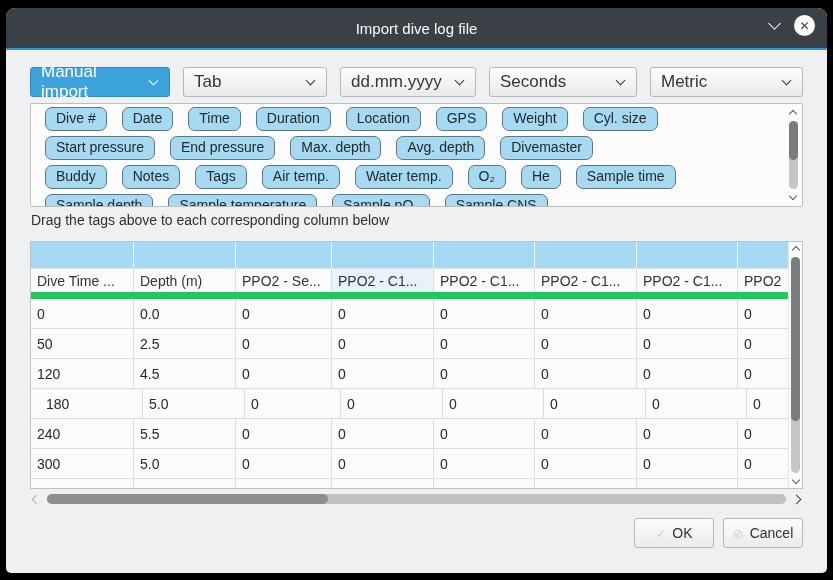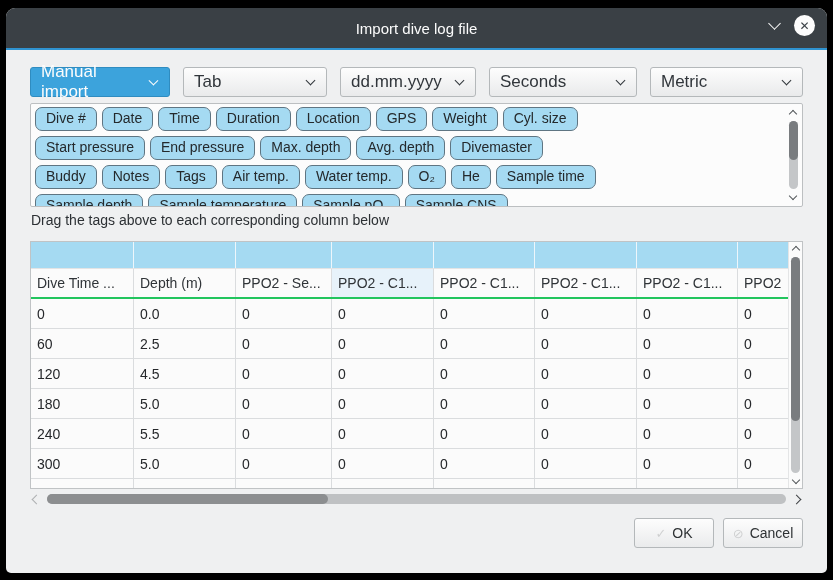--- a/index.html
+++ b/index.html
@@ -25,42 +25,42 @@
     font-size:17px;color:#31363b;cursor:pointer;}
   .combo-primary{background:#3ca3dc;border-color:#2f8cc0;color:#fcfcfc;}
   .chev{display:inline-block;width:7px;height:7px;border-right:1.6px solid currentColor;
     border-bottom:1.6px solid currentColor;transform:rotate(45deg);margin:-4px 2px 0 8px;}
   
   .tag-area{height:104px;border:1px solid #bcbfc1;border-radius:2px;background:#fcfcfc;
     position:relative;overflow:hidden;margin-bottom:5px;}
   .tag-rows{position:absolute;left:4px;top:3px;right:20px;}
   .tag-row{display:flex;gap:5px;margin-bottom:5px;}
   .tag{height:24px;padding:2px 10px;background:#a5daf2;border:1.5px solid #5f7582;border-radius:7px;
-    font-size:14px;color:#24292c;white-space:nowrap;cursor:grab;}
+    font-size:14px;color:#24292c;white-space:nowrap;cursor:grab;margin-left:10px;}
   
   .vscroll{position:absolute;top:2px;right:2px;bottom:2px;width:14px;display:flex;
     flex-direction:column;align-items:center;}
   .vs-chev{flex:0 0 12px;display:flex;align-items:center;justify-content:center;cursor:pointer;}
   .c-up{width:6px;height:6px;border-left:1.5px solid #54585b;border-top:1.5px solid #54585b;
     transform:rotate(45deg);margin-top:4px;}
   .c-down{width:6px;height:6px;border-right:1.5px solid #54585b;border-bottom:1.5px solid #54585b;
     transform:rotate(45deg);margin-bottom:4px;}
   .vs-track{flex:1;width:9px;position:relative;background:#c4c6c8;border-radius:5px;margin:3px 0;}
   .vs-thumb{position:absolute;left:0;width:9px;background:#797c7f;border-radius:5px;cursor:pointer;}
   
   .instruction{font-size:14px;color:#2c3034;height:20px;margin:2px 0 9px 1px;}
   
   .table-wrap{position:relative;height:248px;border:1px solid #c0c3c5;background:#fbfbfb;overflow:hidden;}
   .tbody{position:absolute;left:0;top:0;right:14px;bottom:0;overflow:hidden;}
   .trow{display:flex;}
   .cell{flex:0 0 auto;border-right:1px solid #dadcde;padding-left:6px;display:flex;align-items:center;
     font-size:14px;color:#26282b;overflow:hidden;white-space:nowrap;}
   .drop-row{height:27px;border-bottom:1px solid #e3e4e5;}
   .drop-cell{background:#a5daf2;border-right:1px solid #eef6fb;height:100%;cursor:pointer;}
-  .header-row{height:30px;border-bottom:2px solid #22c55e;}
+  .header-row{height:30px;border-bottom:7px solid #22c55e;}
   .th{color:#303438;}
   .th-hl{background:#e7f2fa;}
   .data-row{height:30px;border-bottom:1px solid #dadcde;}
   .partial-row{height:9px;}
   .table-vs{top:0;right:0;bottom:0;background:#fbfbfb;border-left:1px solid #e4e5e6;}
   
   .hscroll{height:14px;display:flex;align-items:center;margin-top:3px;}
   .hs-chev-l{width:7px;height:7px;border-left:1.6px solid #aeb0b2;border-bottom:1.6px solid #aeb0b2;
     transform:rotate(45deg);margin:0 2px 0 3px;cursor:pointer;}
   .hs-chev-r{width:7px;height:7px;border-right:1.6px solid #3f4245;border-top:1.6px solid #3f4245;
@@ -192,41 +192,41 @@
             <div class="cell" style="width: 103px;">0</div>
             <div class="cell" style="width: 102px;">0.0</div>
             <div class="cell" style="width: 96px;">0</div>
             <div class="cell" style="width: 102px;">0</div>
             <div class="cell" style="width: 101px;">0</div>
             <div class="cell" style="width: 102px;">0</div>
             <div class="cell" style="width: 101px;">0</div>
             <div class="cell" style="width: 60px;">0</div>
           </div>
           <div class="trow data-row">
-            <div class="cell" style="width: 103px;">60</div>
+            <div class="cell" style="width: 103px;">50</div>
             <div class="cell" style="width: 102px;">2.5</div>
             <div class="cell" style="width: 96px;">0</div>
             <div class="cell" style="width: 102px;">0</div>
             <div class="cell" style="width: 101px;">0</div>
             <div class="cell" style="width: 102px;">0</div>
             <div class="cell" style="width: 101px;">0</div>
             <div class="cell" style="width: 60px;">0</div>
           </div>
           <div class="trow data-row">
             <div class="cell" style="width: 103px;">120</div>
             <div class="cell" style="width: 102px;">4.5</div>
             <div class="cell" style="width: 96px;">0</div>
             <div class="cell" style="width: 102px;">0</div>
             <div class="cell" style="width: 101px;">0</div>
             <div class="cell" style="width: 102px;">0</div>
             <div class="cell" style="width: 101px;">0</div>
             <div class="cell" style="width: 60px;">0</div>
           </div>
           <div class="trow data-row">
-            <div class="cell" style="width: 103px;">180</div>
+            <div class="cell" style="width: 103px; margin-left: 9px;">180</div>
             <div class="cell" style="width: 102px;">5.0</div>
             <div class="cell" style="width: 96px;">0</div>
             <div class="cell" style="width: 102px;">0</div>
             <div class="cell" style="width: 101px;">0</div>
             <div class="cell" style="width: 102px;">0</div>
             <div class="cell" style="width: 101px;">0</div>
             <div class="cell" style="width: 60px;">0</div>
           </div>
           <div class="trow data-row">
             <div class="cell" style="width: 103px;">240</div>

